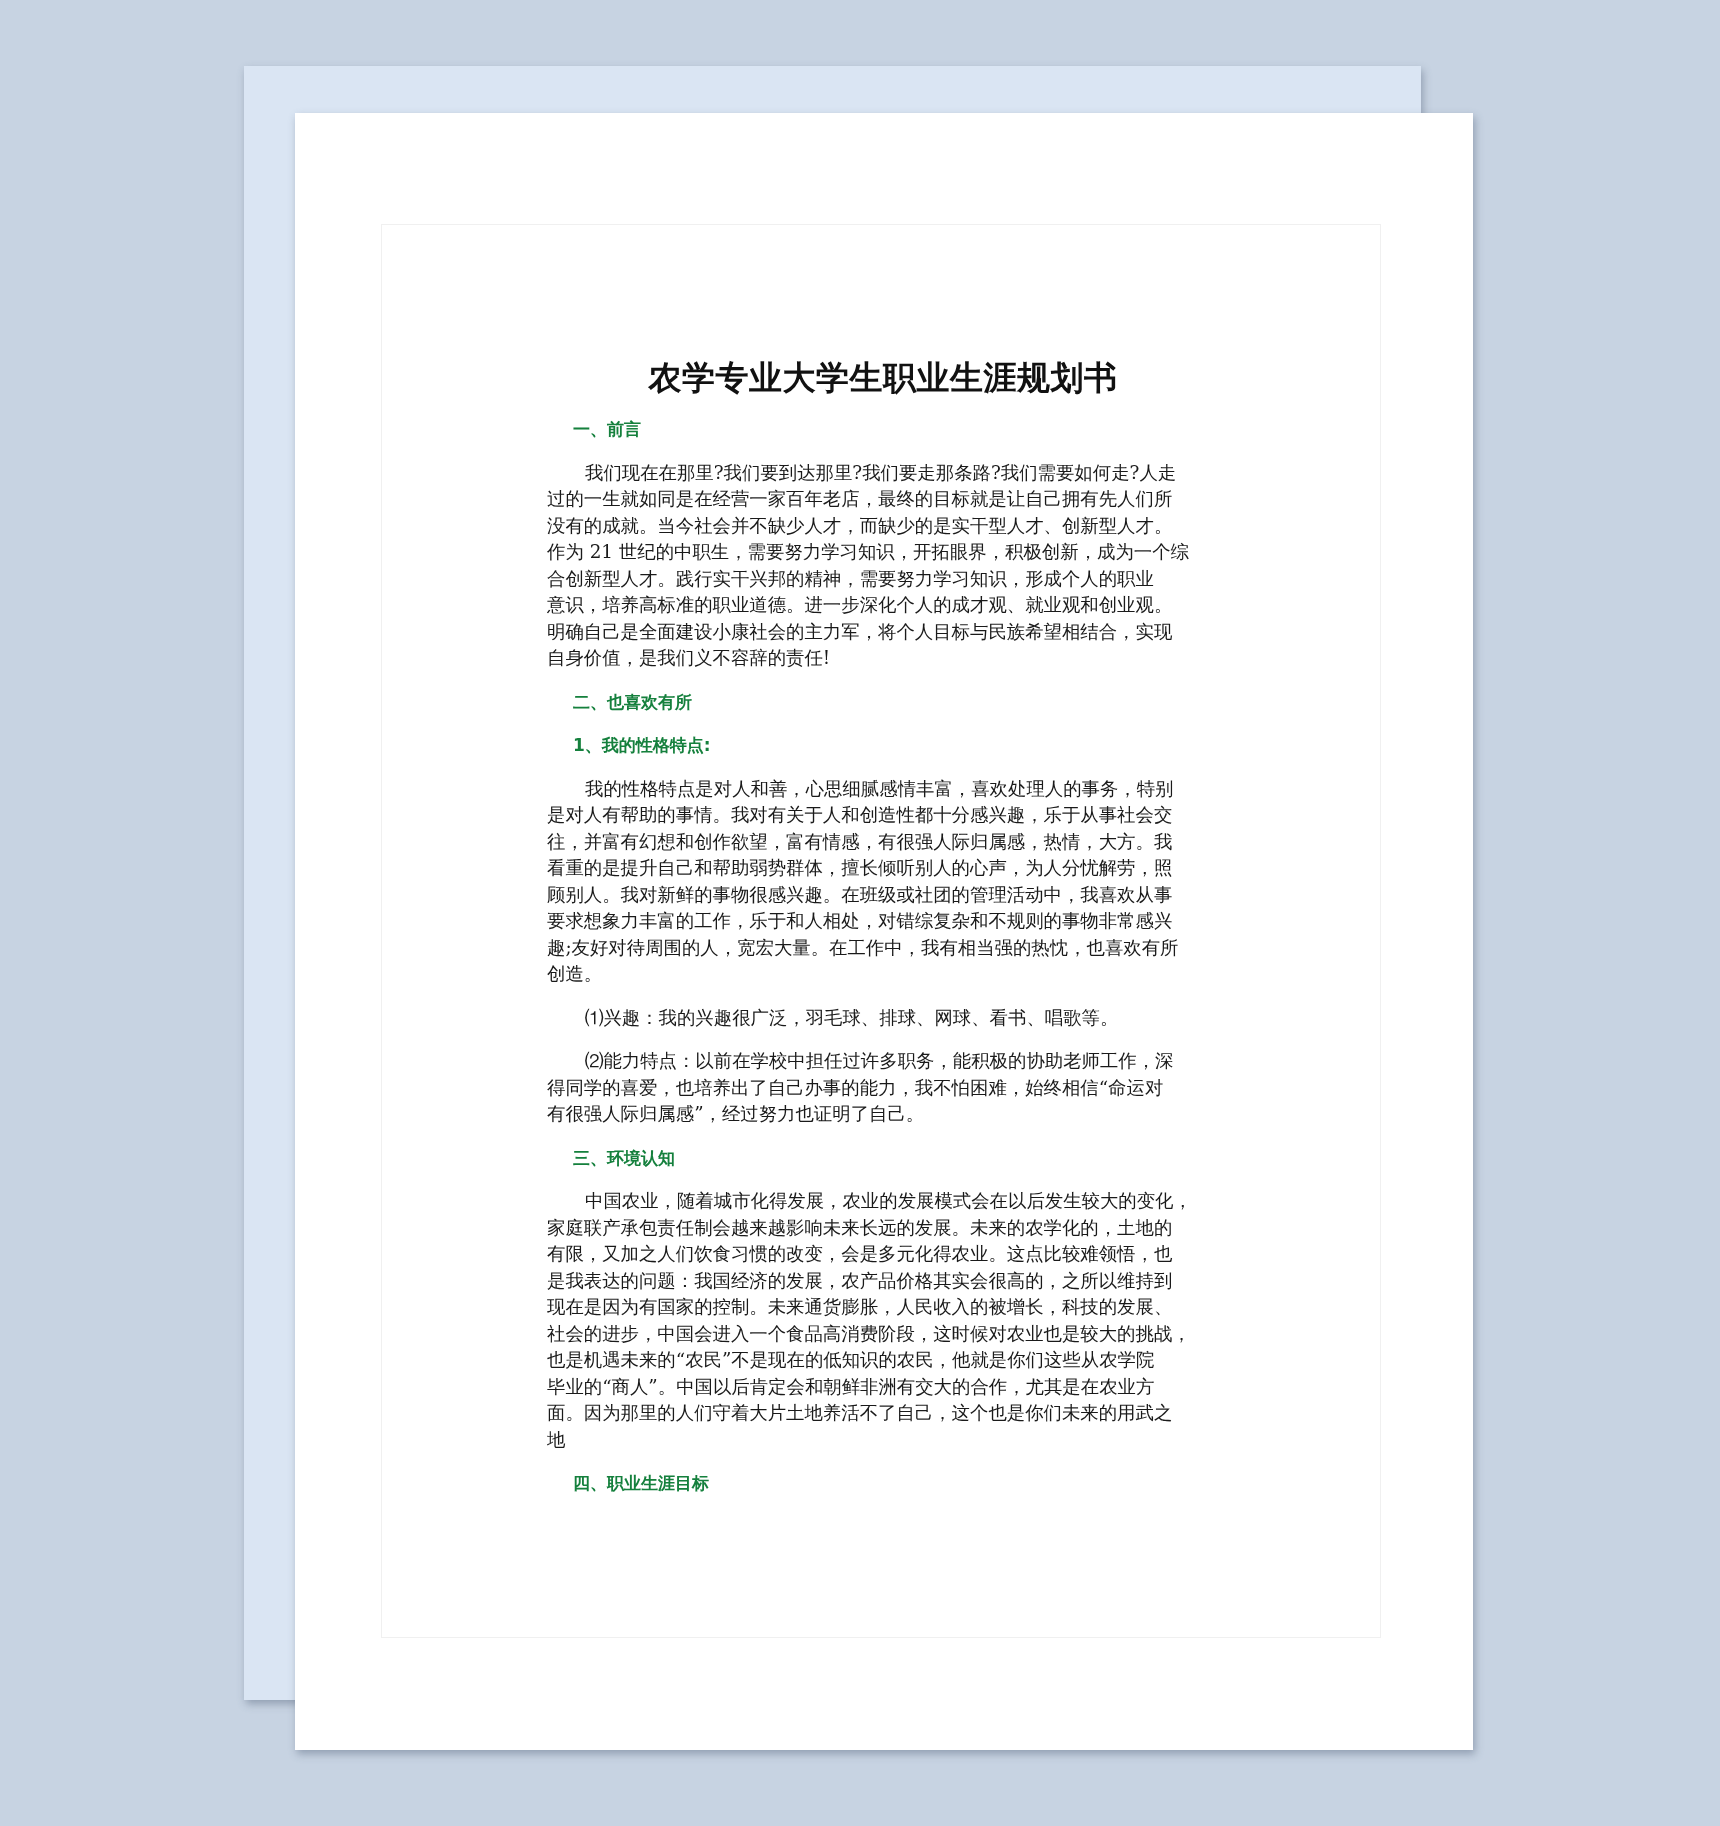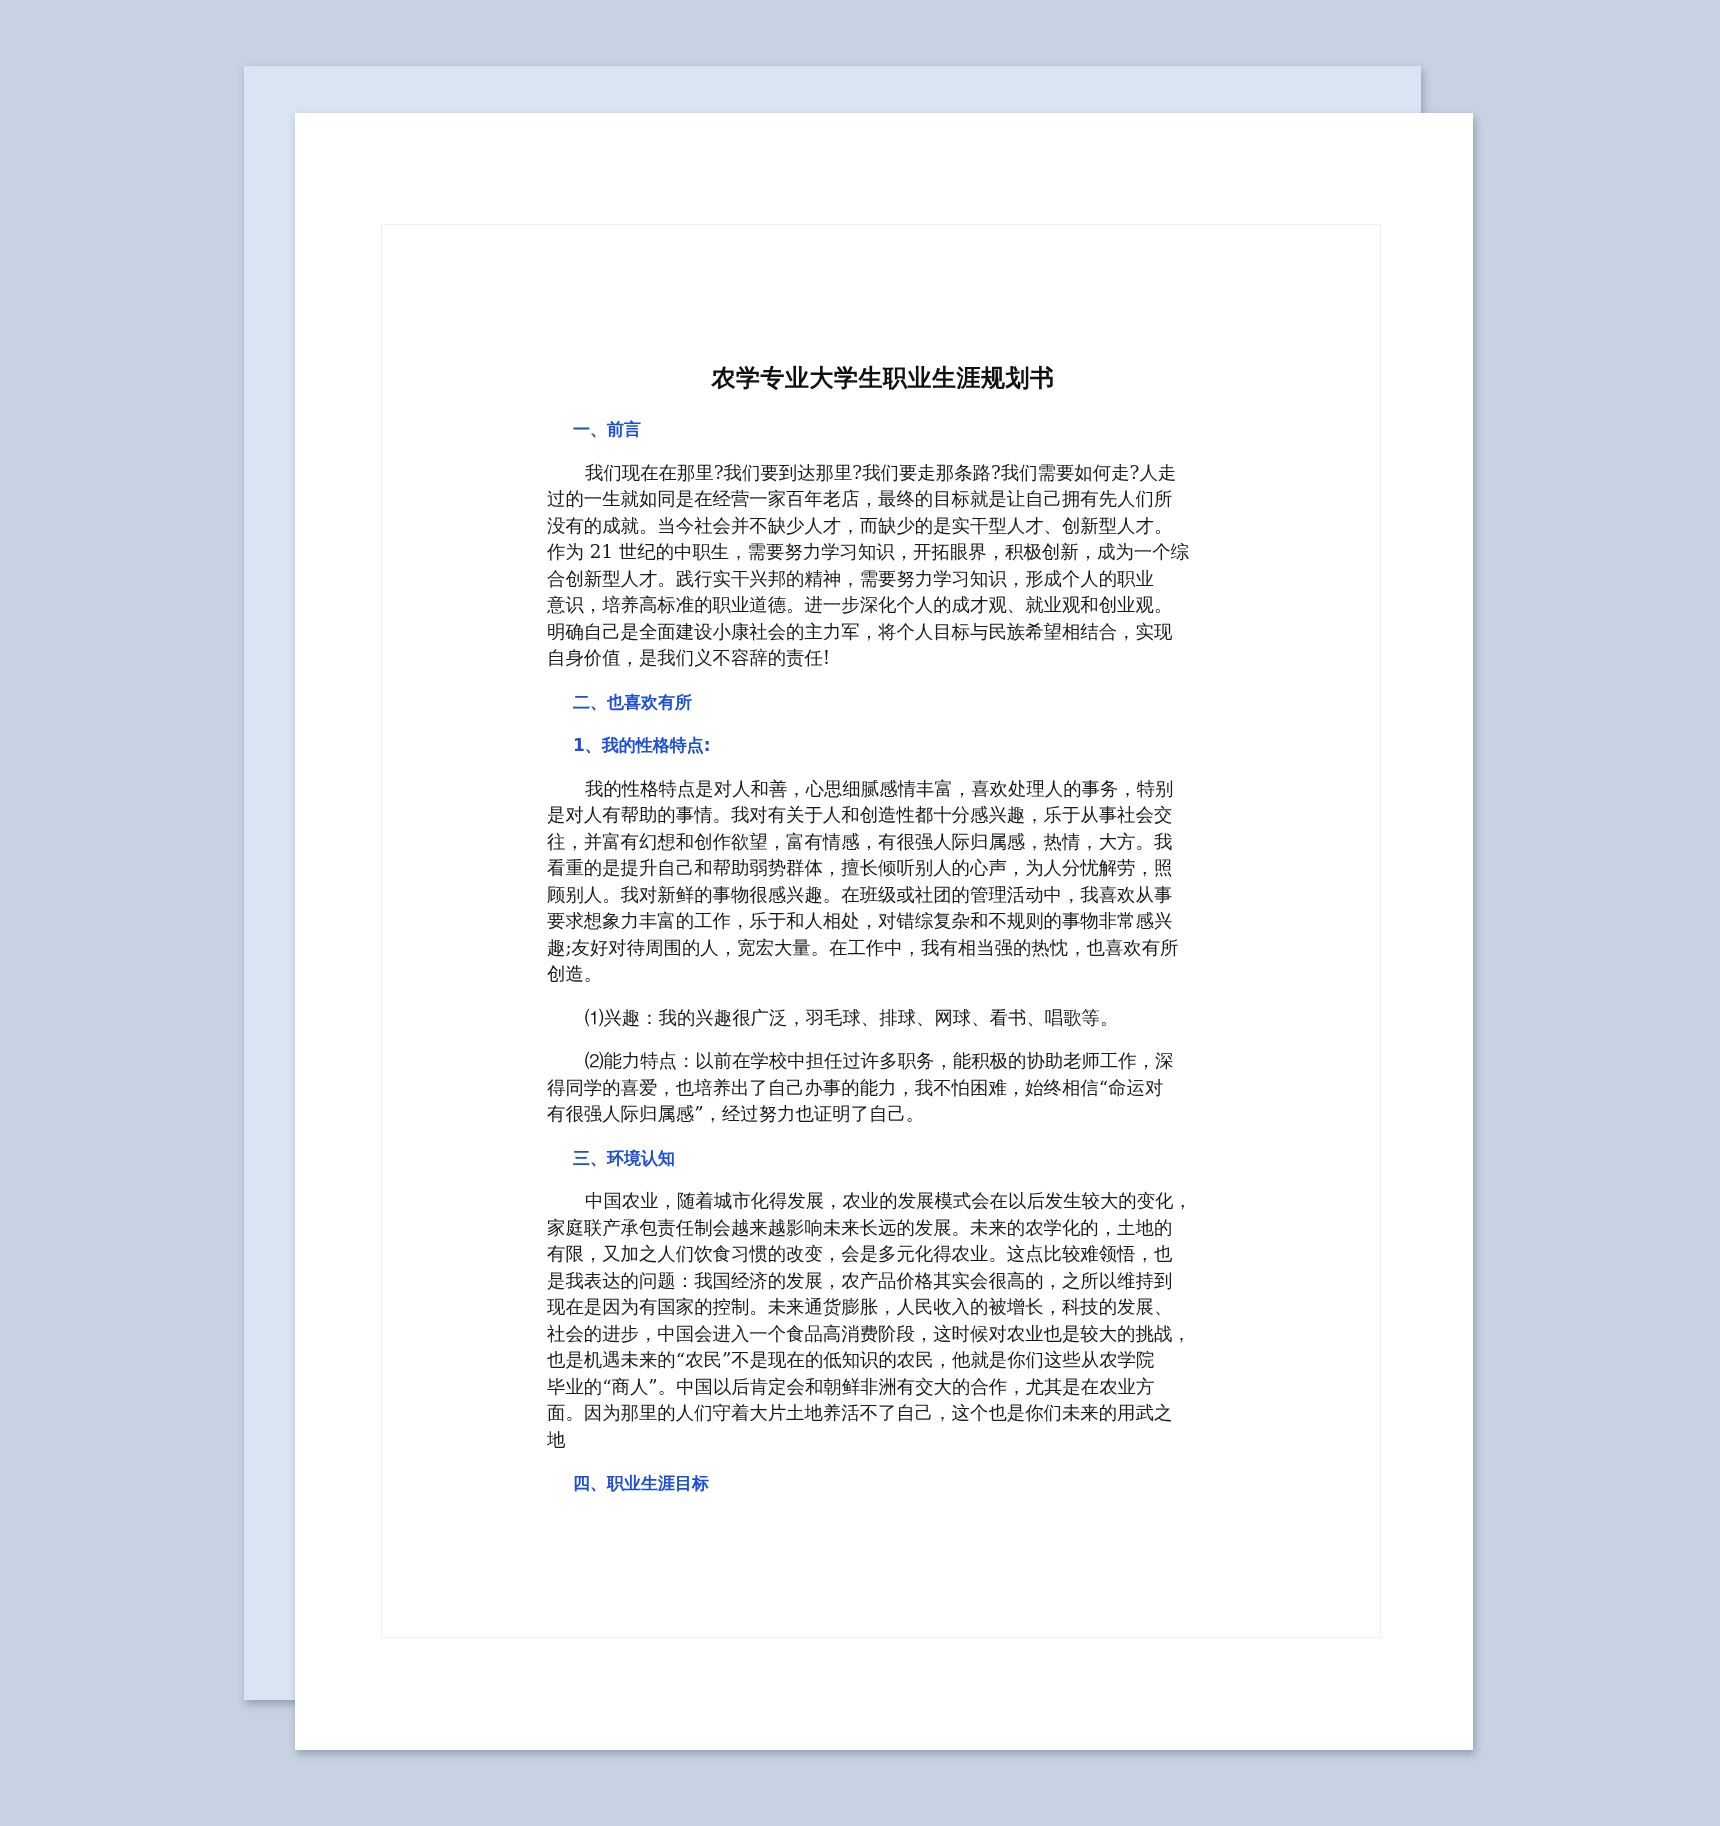--- a/index.html
+++ b/index.html
@@ -44,35 +44,35 @@
   }
   .content {
     position: absolute;
     left: 240px;
     top: 245px;
     width: 696px;
   }
   .doc-title {
     font-family: "DejaVu Sans", "Liberation Sans", sans-serif;
     font-weight: bold;
-    font-size: 24px;
+    font-size: 33px;
     line-height: 40px;
     text-align: center;
     letter-spacing: 0.5px;
     margin: 0 0 18px 0;
     color: #111;
   }
   .heading {
     font-family: "DejaVu Sans", "Liberation Sans", sans-serif;
     font-weight: bold;
     font-size: 17px;
     line-height: 26.5px;
     margin: 0 0 17px 0;
     padding-left: 38px;
-    color: #1d4ed8;
+    color: #15803d;
   }
   .para {
     font-size: 18.4px;
     line-height: 26.5px;
     text-indent: 38px;
     margin: 0 0 17px 12px;
     text-align: justify;
     color: #1a1a1a;
     word-break: break-all;
   }

